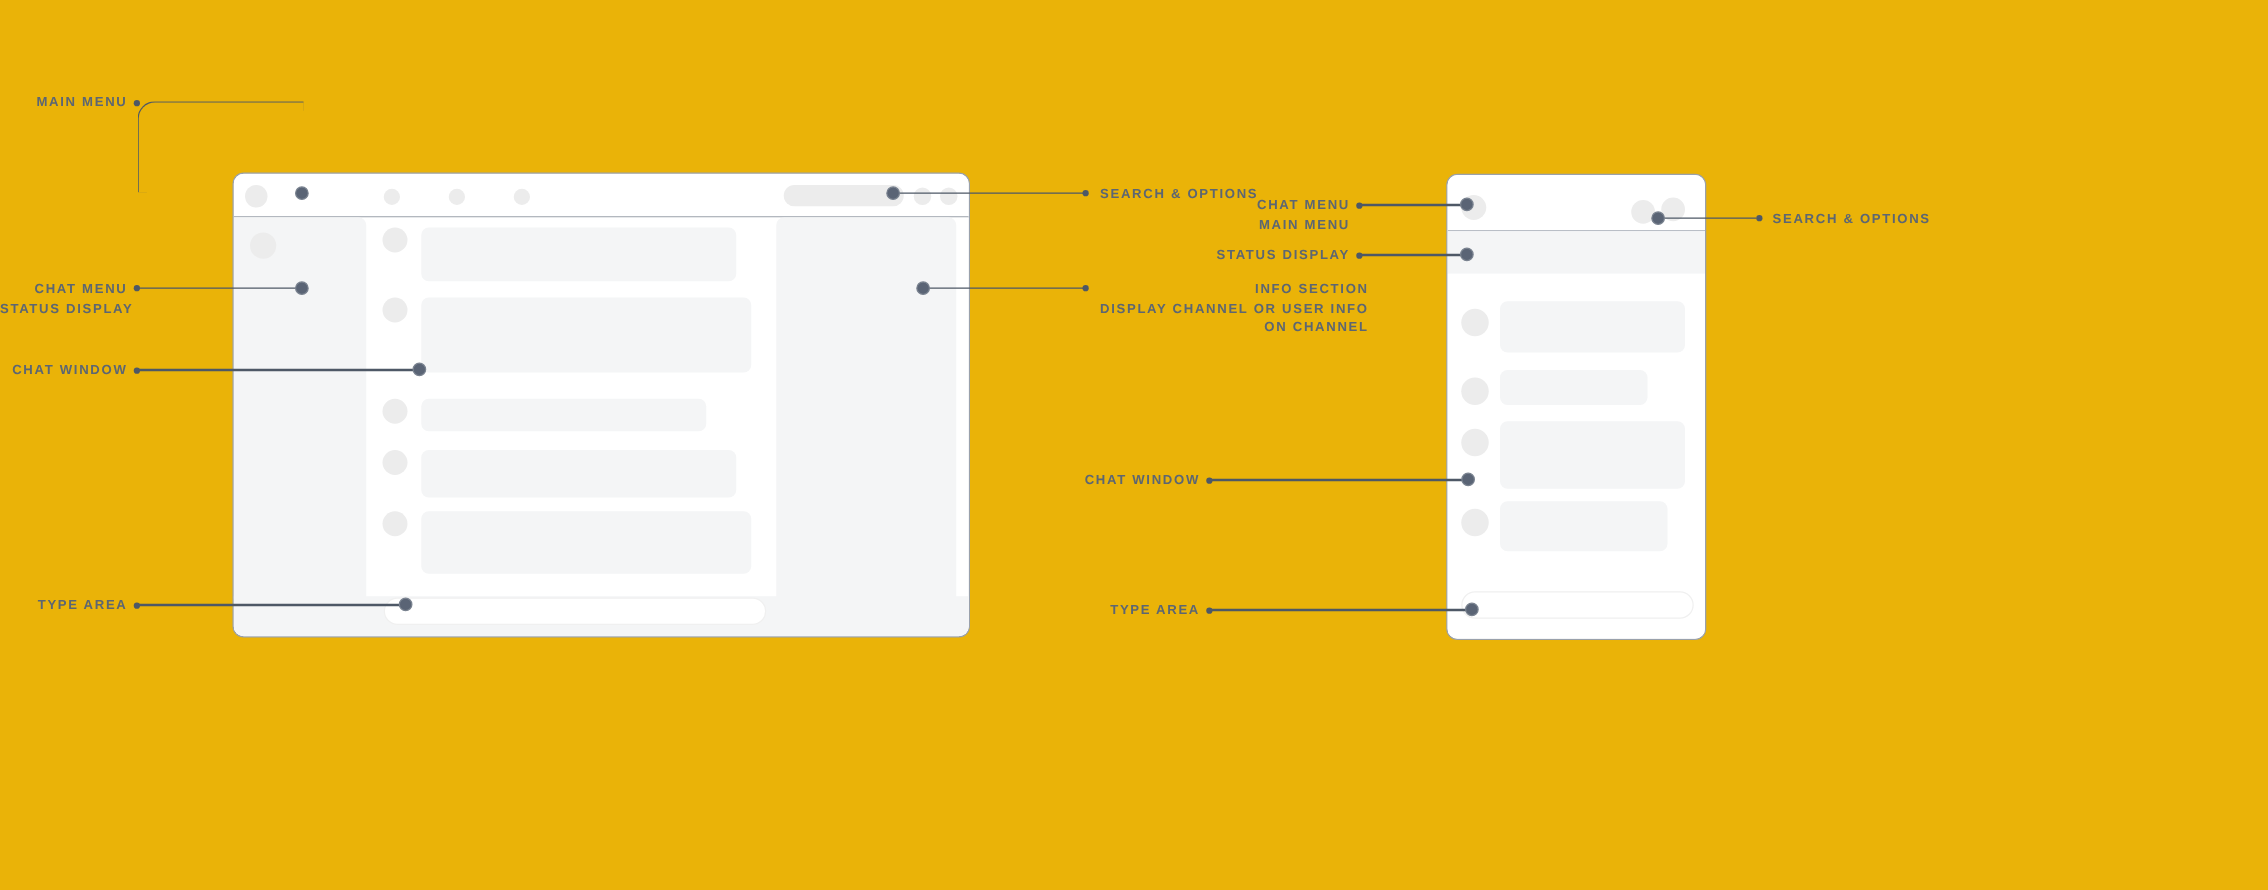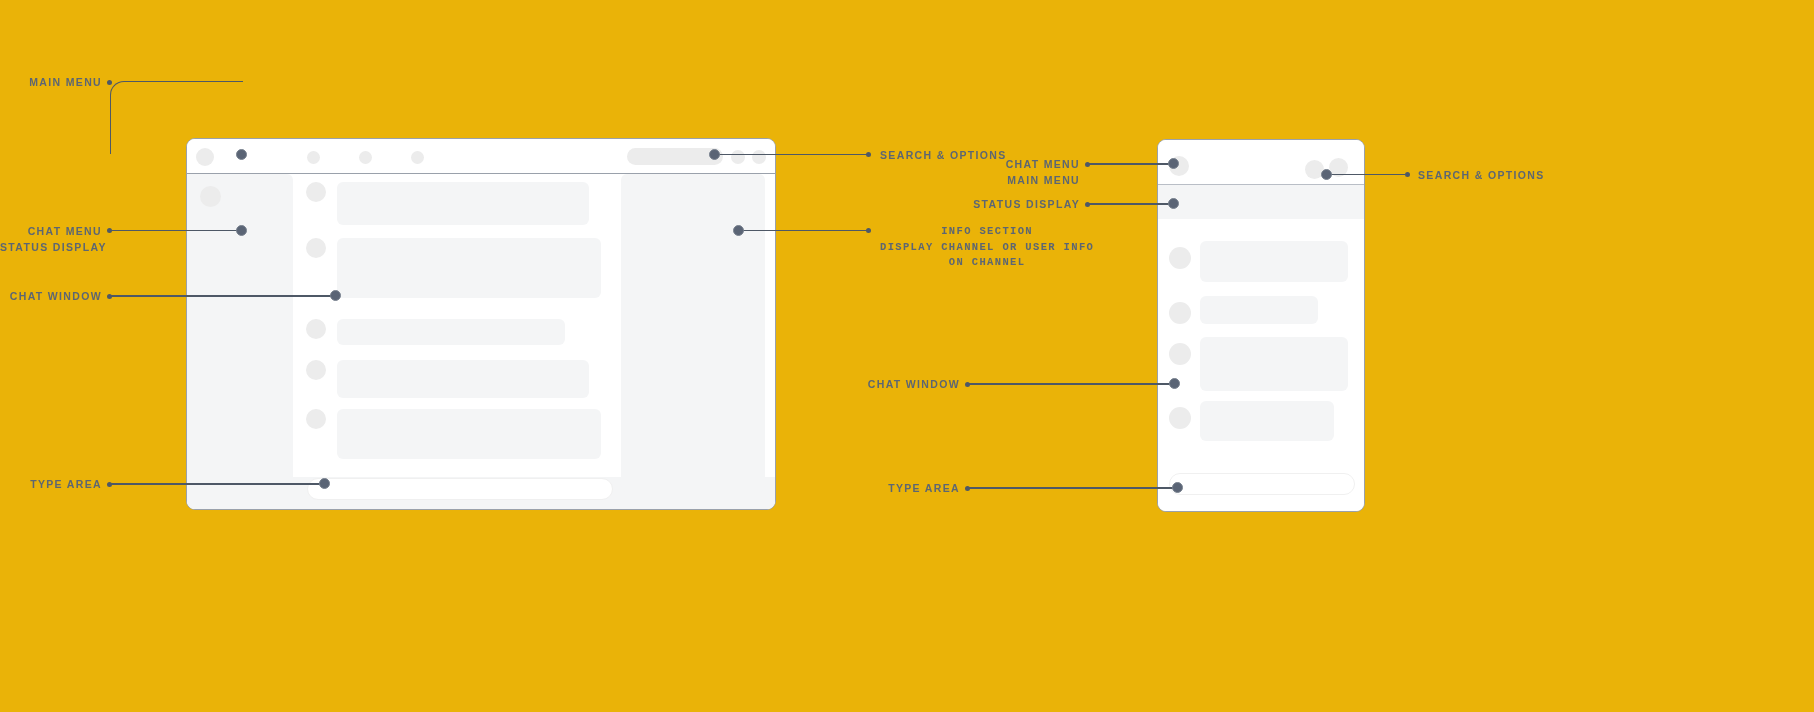--- a/index.html
+++ b/index.html
@@ -19,21 +19,21 @@
   .anno{
     position:absolute;
     color:#5c6673;
     font-size:10.5px;
     font-weight:bold;
     letter-spacing:1.35px;
     line-height:15.5px;
     white-space:nowrap;
   }
   .anno.right{ text-align:right; }
-  .anno.left{ text-align:center; }
+  .anno.left{ text-align:right; }
   .anno .sub{ display:block; }
 
   
   .leader{
     position:absolute;
     height:1.6px;
     background:#4e5866;
   }
   .elbow{
     position:absolute;
@@ -243,21 +243,21 @@
   <span class="dot-big" style="left:709px;top:149px;"></span>
   <div class="leader" style="left:719px;top:153.5px;width:150px;"></div>
   <span class="dot-small" style="left:866px;top:152px;"></span>
   <div class="anno left" style="left:880px;top:148px;">
     <span>SEARCH &amp; OPTIONS</span>
   </div>
 
   <span class="dot-big" style="left:733px;top:225px;"></span>
   <div class="leader" style="left:743px;top:229.5px;width:126px;"></div>
   <span class="dot-small" style="left:866px;top:228px;"></span>
-  <div class="anno left" style="left:880px;top:224px;font-family:Liberation Mono, monospace;">
+  <div class="anno left" style="left:880px;top:224px;">
     <span>INFO SECTION</span>
     <span class="sub">DISPLAY CHANNEL OR USER INFO</span>
     <span class="sub">ON CHANNEL</span>
   </div>
 
   <div class="anno right" style="left:928px;top:157px;width:152px;">
     <span>CHAT MENU</span>
     <span class="sub">MAIN MENU</span>
   </div>
   <span class="dot-small" style="left:1085px;top:161.5px;"></span>

